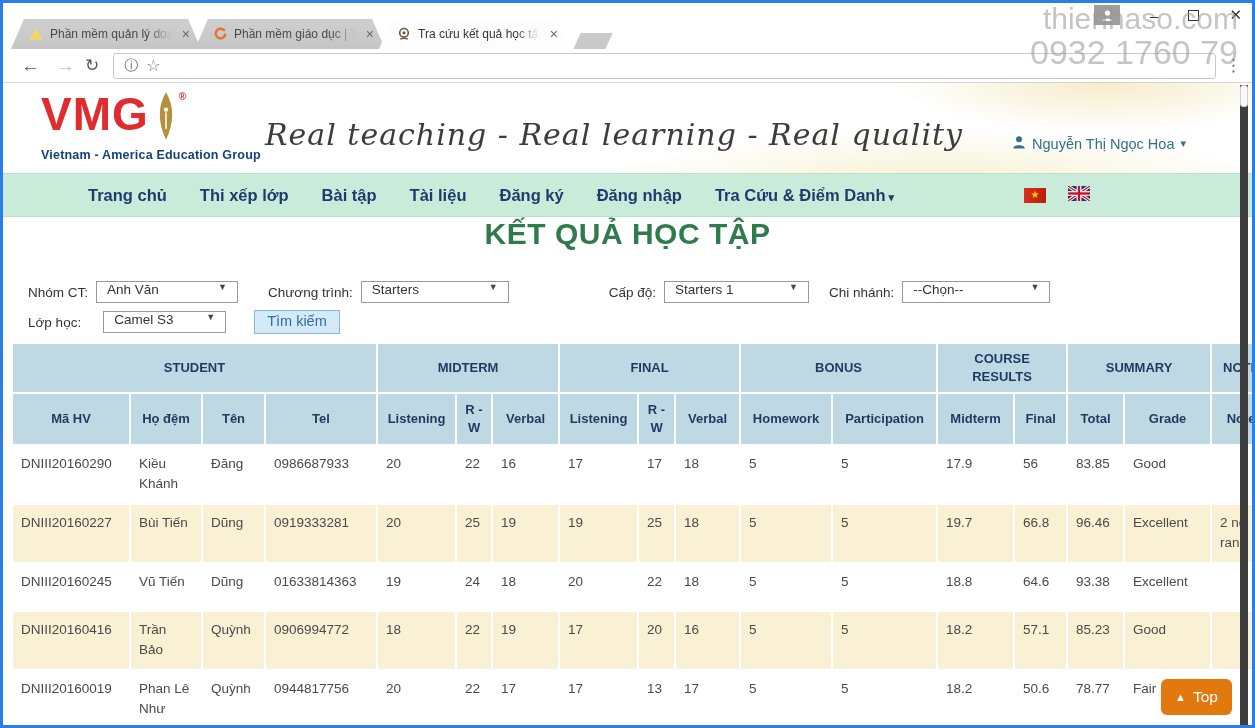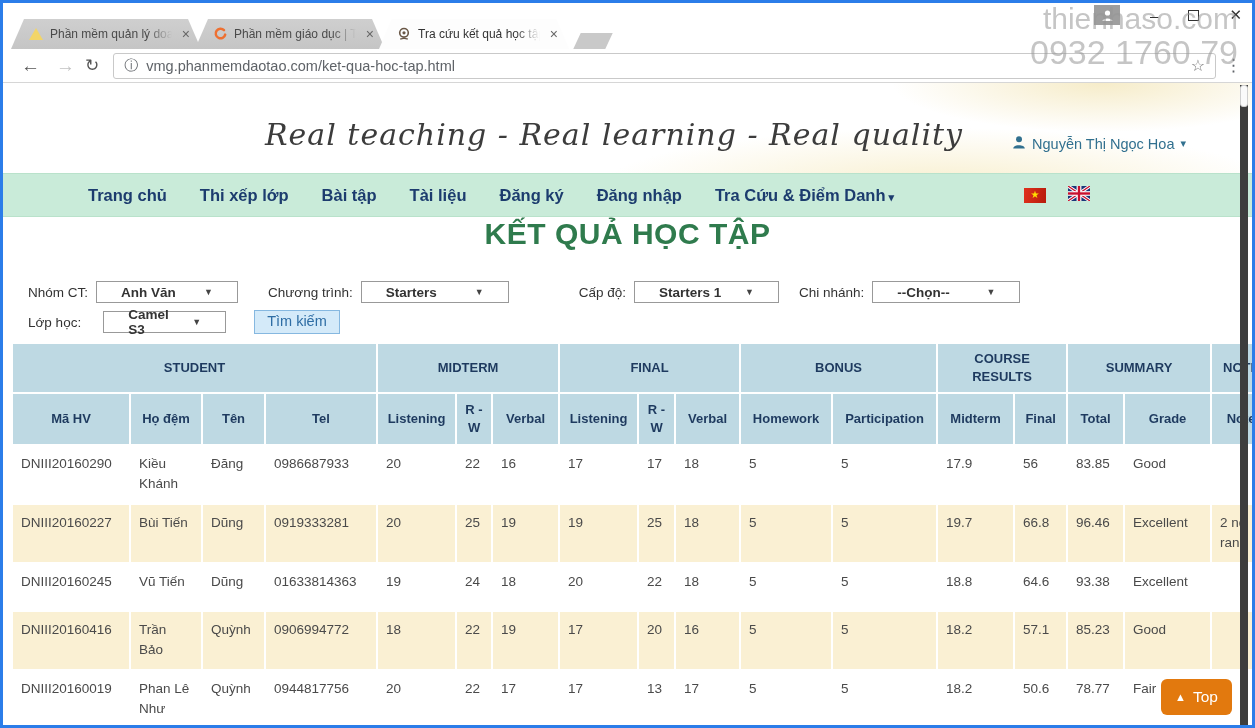--- a/index.html
+++ b/index.html
@@ -66,22 +66,22 @@
   .nav-item .caret { font-size:11px; margin-left:3px; }
   .flags { margin-left:auto; margin-right:162px; display:flex; gap:22px; align-items:center; }
   .flag-vn { width:22px; height:15px; background:linear-gradient(100deg,#e0301d,#b71c0c); display:flex; align-items:center; justify-content:center; color:#ffd license600; }
   .flag-vn .star { color:#ffde00; font-size:10px; line-height:1; }
   
   .page { position:relative; height:508px; background:#fff; }
   .page-title { text-align:center; font-size:30px; font-weight:bold; color:var(--title-green,#2f7b4d); letter-spacing:.5px; }
   .filters { margin:30px 0 0 25px; font-size:13.5px; color:#333; }
   .frow { display:flex; align-items:center; margin-bottom:7px; }
   .flabel { white-space:nowrap; }
-  .select { height:22px; border:1px solid #999; background:#fff; display:flex; align-items:center;
-    justify-content:space-between; padding:0 24px; font-size:13.5px; color:#333;font-weight:bold; }
+  .select { height:22px; border:1px solid #999; background:#fff; display:flex; 
+    justify-content:space-between; padding:0 10px; font-size:13.5px; color:#333; }
   .select .sc { font-size:9px; color:#444; margin-left:6px; }
   .btn-search { background:var(--search-bg,#d4eaf9); border:1px solid var(--search-border,#86b8e0);
     color:var(--search-text,#2e6da4); font-size:14.5px; padding:2px 12px 4px; margin-left:28px; }
   
   table.results { border-collapse:separate; border-spacing:2px; table-layout:fixed; width:1225px; margin:8px 0 0 8px; }
   .results th { background:var(--th-bg,#bed9e3); color:var(--th-text,#1e3a5f); font-size:13px; font-weight:bold;
     text-align:center; vertical-align:middle; padding:4px 5px; line-height:1.35; }
   .results thead tr.grp th { height:48px; }
   .results thead tr.cols th { height:50px; }
   .results td { padding:8px 8px 10px; font-size:13.5px; color:#4a4a4a; vertical-align:top; text-align:left;
@@ -146,27 +146,40 @@
     </div>
     <div class="tab-stub"></div>
   </div>
 
 <div class="toolbar">
   <span class="nav-arrow">←</span>
   <span class="nav-arrow fwd">→</span>
   <span class="reload">↻</span>
   <div class="urlbox">
     <span class="info-icon">ⓘ</span>
-    <span class="url-text">vmg.phanmemdaotao.com/ket-qua-hoc-tap.html</span>
     <span class="star-icon">☆</span>
   </div>
   <span class="menu-dots">⋮</span>
 </div>
 
 <div class="site-header">
+  <div class="logo">
+    <div class="logo-row">
+      <span class="logo-vmg">VMG</span>
+      <span class="logo-pen">
+        <svg width="22" height="50" viewBox="0 0 24 54">
+            <path d="M12 1 C21 16 21 34 12 53 C3 34 3 16 12 1 Z" fill="#b3923c"></path>
+            <circle cx="12" cy="20" r="2.4" fill="#fff"></circle>
+            <rect x="11.2" y="23" width="1.6" height="18" fill="#fff"></rect>
+          </svg>
+      </span>
+      <span class="logo-reg">®</span>
+    </div>
+    <div class="logo-tagline">Vietnam - America Education Group</div>
+  </div>
   <div class="slogan">Real teaching - Real learning - Real quality</div>
   <div class="user-menu">
     <span>
       <svg width="14" height="14" viewBox="0 0 14 14">
           <circle cx="7" cy="4.2" r="3" fill="#31708f"></circle>
           <path d="M1.2 13.5 C1.2 9 12.8 9 12.8 13.5 Z" fill="#31708f"></path>
         </svg>
     </span>
     <span>Nguyễn Thị Ngọc Hoa</span>
     <span class="user-caret">▾</span>
@@ -209,21 +222,21 @@
       <span class="flabel">Nhóm CT:</span>
       <div class="select" style="width:142px;margin-left:8px;">
         <span>Anh Văn</span>
           <span class="sc">▼</span>
       </div>
       <span class="flabel" style="margin-left:30px;">Chương trình:</span>
       <div class="select" style="width:148px;margin-left:8px;gap:22px;">
         <span>Starters</span>
           <span class="sc">▼</span>
       </div>
-      <span class="flabel" style="margin-left:70px;">Cấp độ:</span>
+      <span class="flabel" style="margin-left:100px;">Cấp độ:</span>
       <div class="select" style="width:145px;margin-left:8px;">
         <span>Starters 1</span>
           <span class="sc">▼</span>
       </div>
       <span class="flabel" style="margin-left:20px;">Chi nhánh:</span>
       <div class="select" style="width:148px;margin-left:8px;">
         <span>--Chọn--</span>
           <span class="sc">▼</span>
       </div>
     </div>

